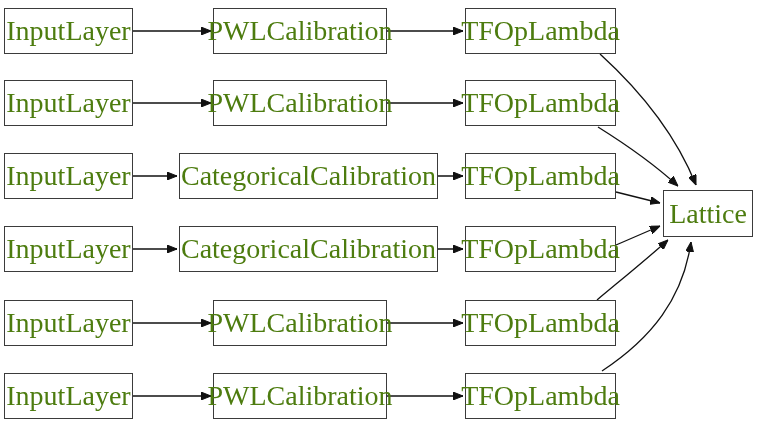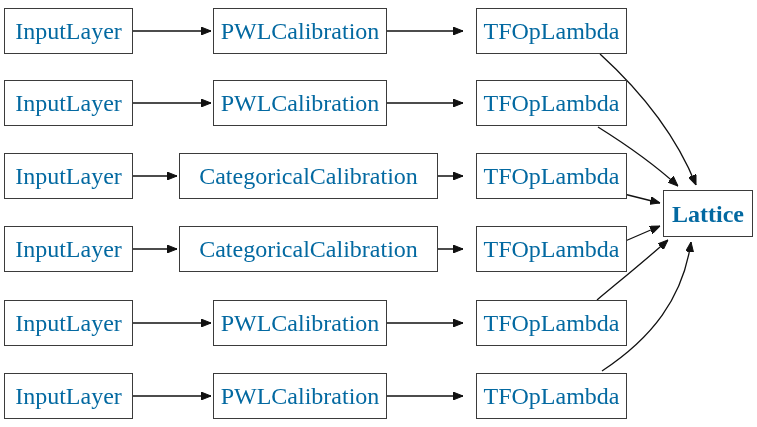--- a/index.html
+++ b/index.html
@@ -17,42 +17,42 @@
     left: 0; top: 0;
     width: 757px; height: 427px;
     z-index: 0;
   }
   .edge-layer path { fill: none; stroke: #111111; stroke-width: 1.3; }
   .node {
     position: absolute;
     box-sizing: border-box;
     background: #ffffff;
     border: 1.7px solid #3b3b3b;
-    color: #0369a1;
-    font-size: 24px;
+    color: #4d7c0f;
+    font-size: 28px;
     line-height: 1;
     display: flex;
     align-items: center;
     justify-content: center;
     white-space: nowrap;
     z-index: 1;
   }
   
   .r1 { top: 8px;   height: 46px; }
   .r2 { top: 80px;  height: 46px; }
   .r3 { top: 153px; height: 46px; }
   .r4 { top: 226px; height: 46px; }
   .r5 { top: 300px; height: 46px; }
   .r6 { top: 373px; height: 46px; }
   
   .col-input  { left: 4px;   width: 129px; }
   .col-pwl    { left: 213px; width: 174px; }
   .col-cat    { left: 179px; width: 259px; }
-  .col-lambda { left: 465px; width: 151px; margin-left: 11px; }
-  .node-lattice { left: 663px; top: 190px; width: 90px; height: 47px; font-weight: bold; }
+  .col-lambda { left: 465px; width: 151px; }
+  .node-lattice { left: 663px; top: 190px; width: 90px; height: 47px; }
 </style>
 </head>
 <body>
 
 <div class="canvas">
 
   <svg class="edge-layer" viewBox="0 0 757 427" xmlns="http://www.w3.org/2000/svg">
     <defs>
       <marker id="ah" viewBox="0 0 10 8" refX="10" refY="4" markerWidth="10" markerHeight="8" markerUnits="userSpaceOnUse" orient="auto">
         <polygon points="0,0 10,4 0,8" fill="#111111" stroke="#111111"></polygon>

